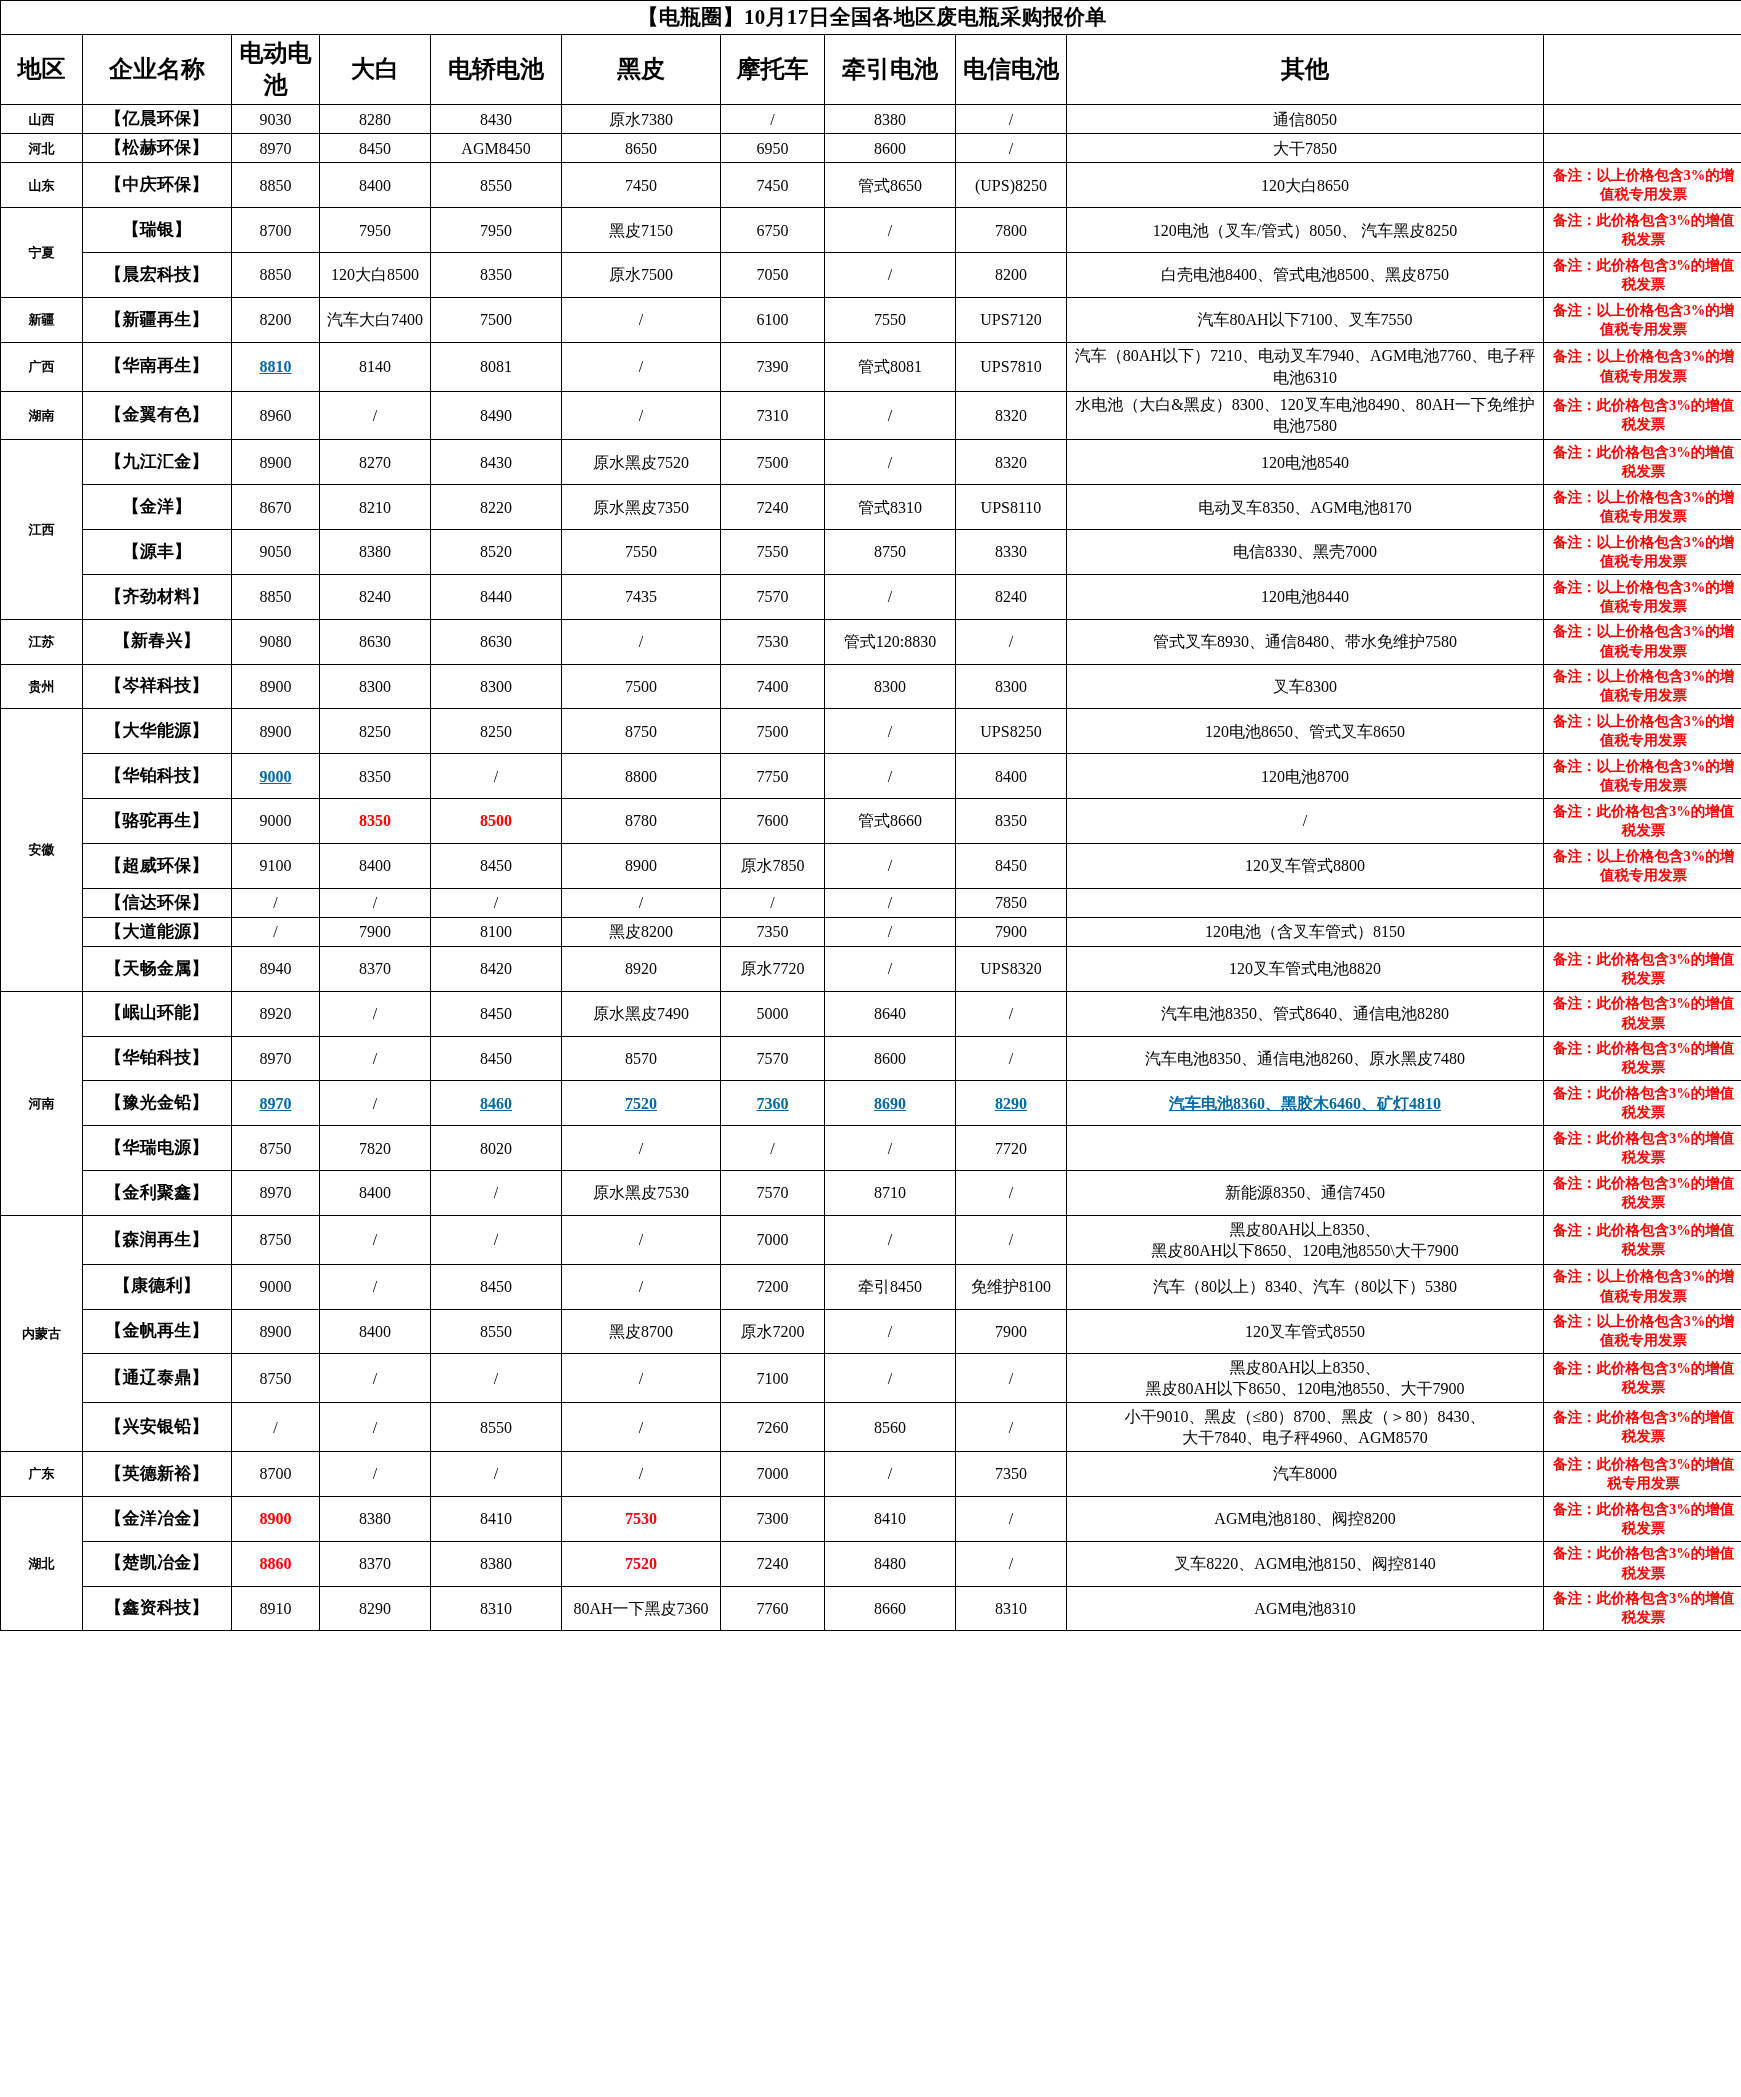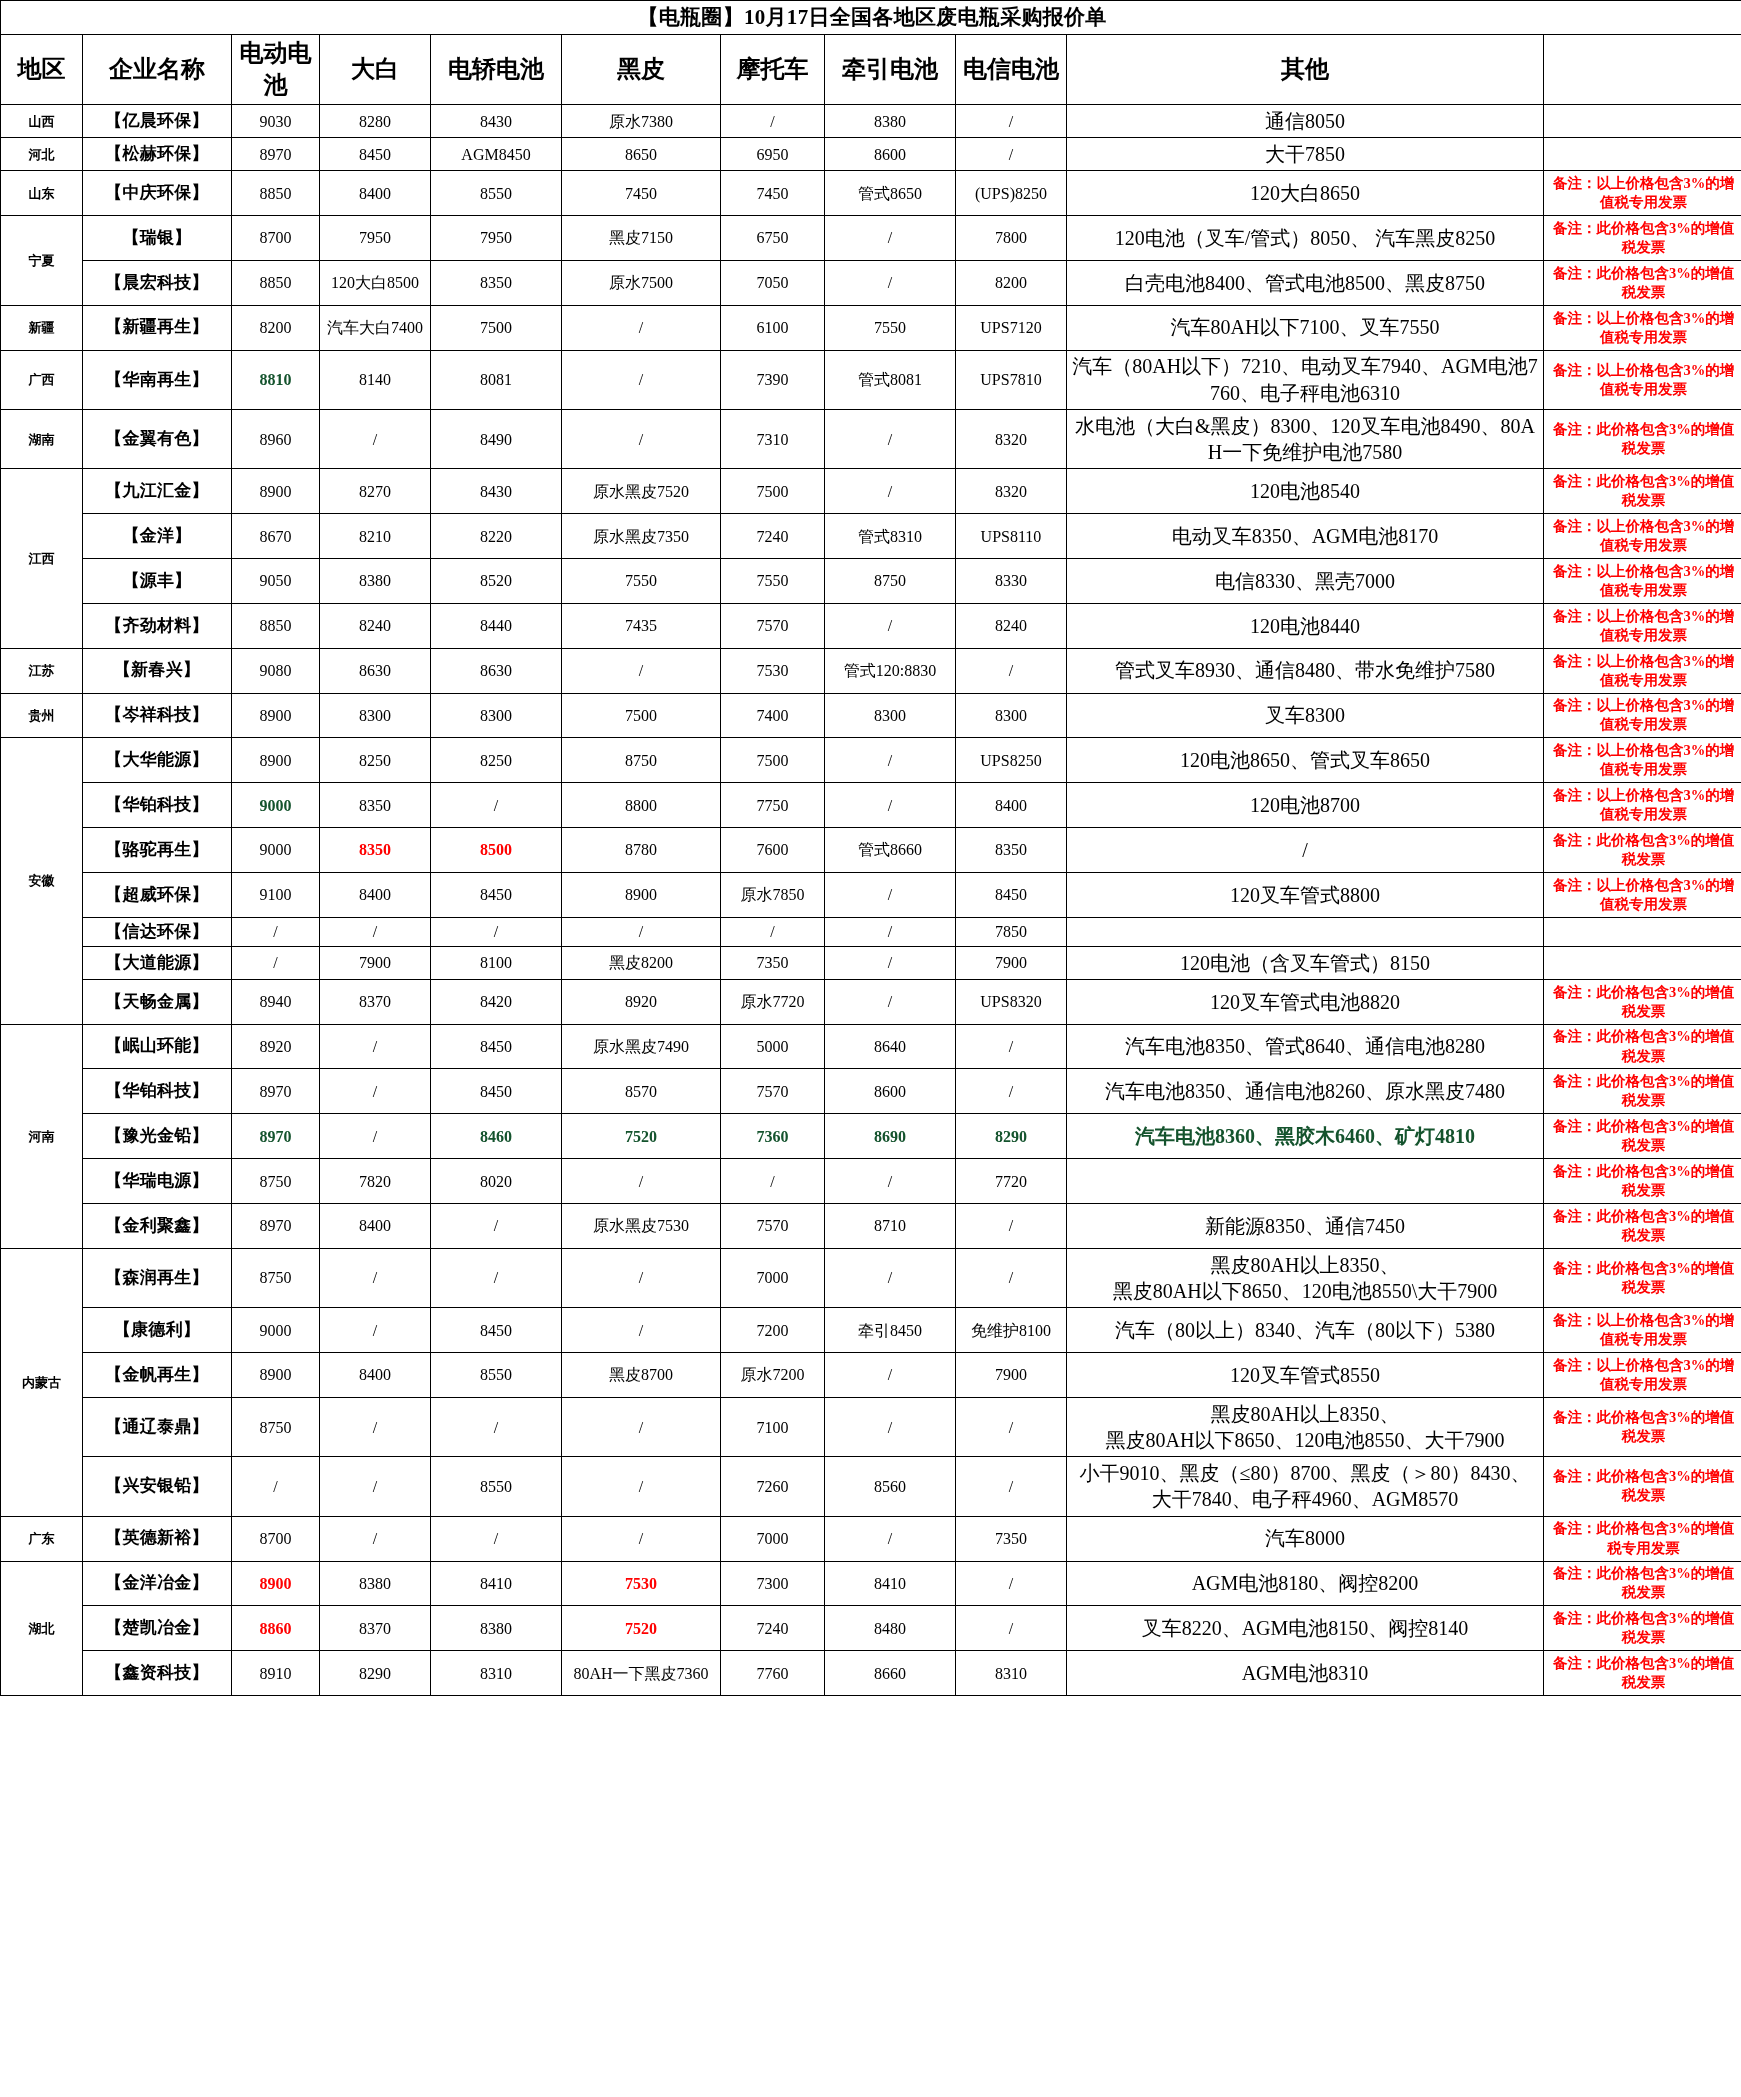--- a/index.html
+++ b/index.html
@@ -56,23 +56,23 @@
     color: #ff0000;
     font-size: 14.5px;
     font-weight: bold;
     text-align: left;
     padding: 2.1px 4.1px;
     line-height: 1.25;
   }
   .note-cell.empty {
     color: transparent;
   }
-  .green { color: #14532d; font-weight: bold; }
+  .green { color: #0369a1; font-weight: bold; text-decoration: underline; }
   .red { color: #ff0000; font-weight: bold; }
-  .other-cell { font-size: 20px; }
+  .other-cell { font-size: 16px; }
   col.c-region { width: 82px; }
   col.c-company { width: 149px; }
   col.c-ev { width: 88px; }
   col.c-dabai { width: 111px; }
   col.c-sedan { width: 131px; }
   col.c-heipi { width: 159px; }
   col.c-moto { width: 104px; }
   col.c-traction { width: 131px; }
   col.c-telecom { width: 111px; }
   col.c-other { width: 477px; }

